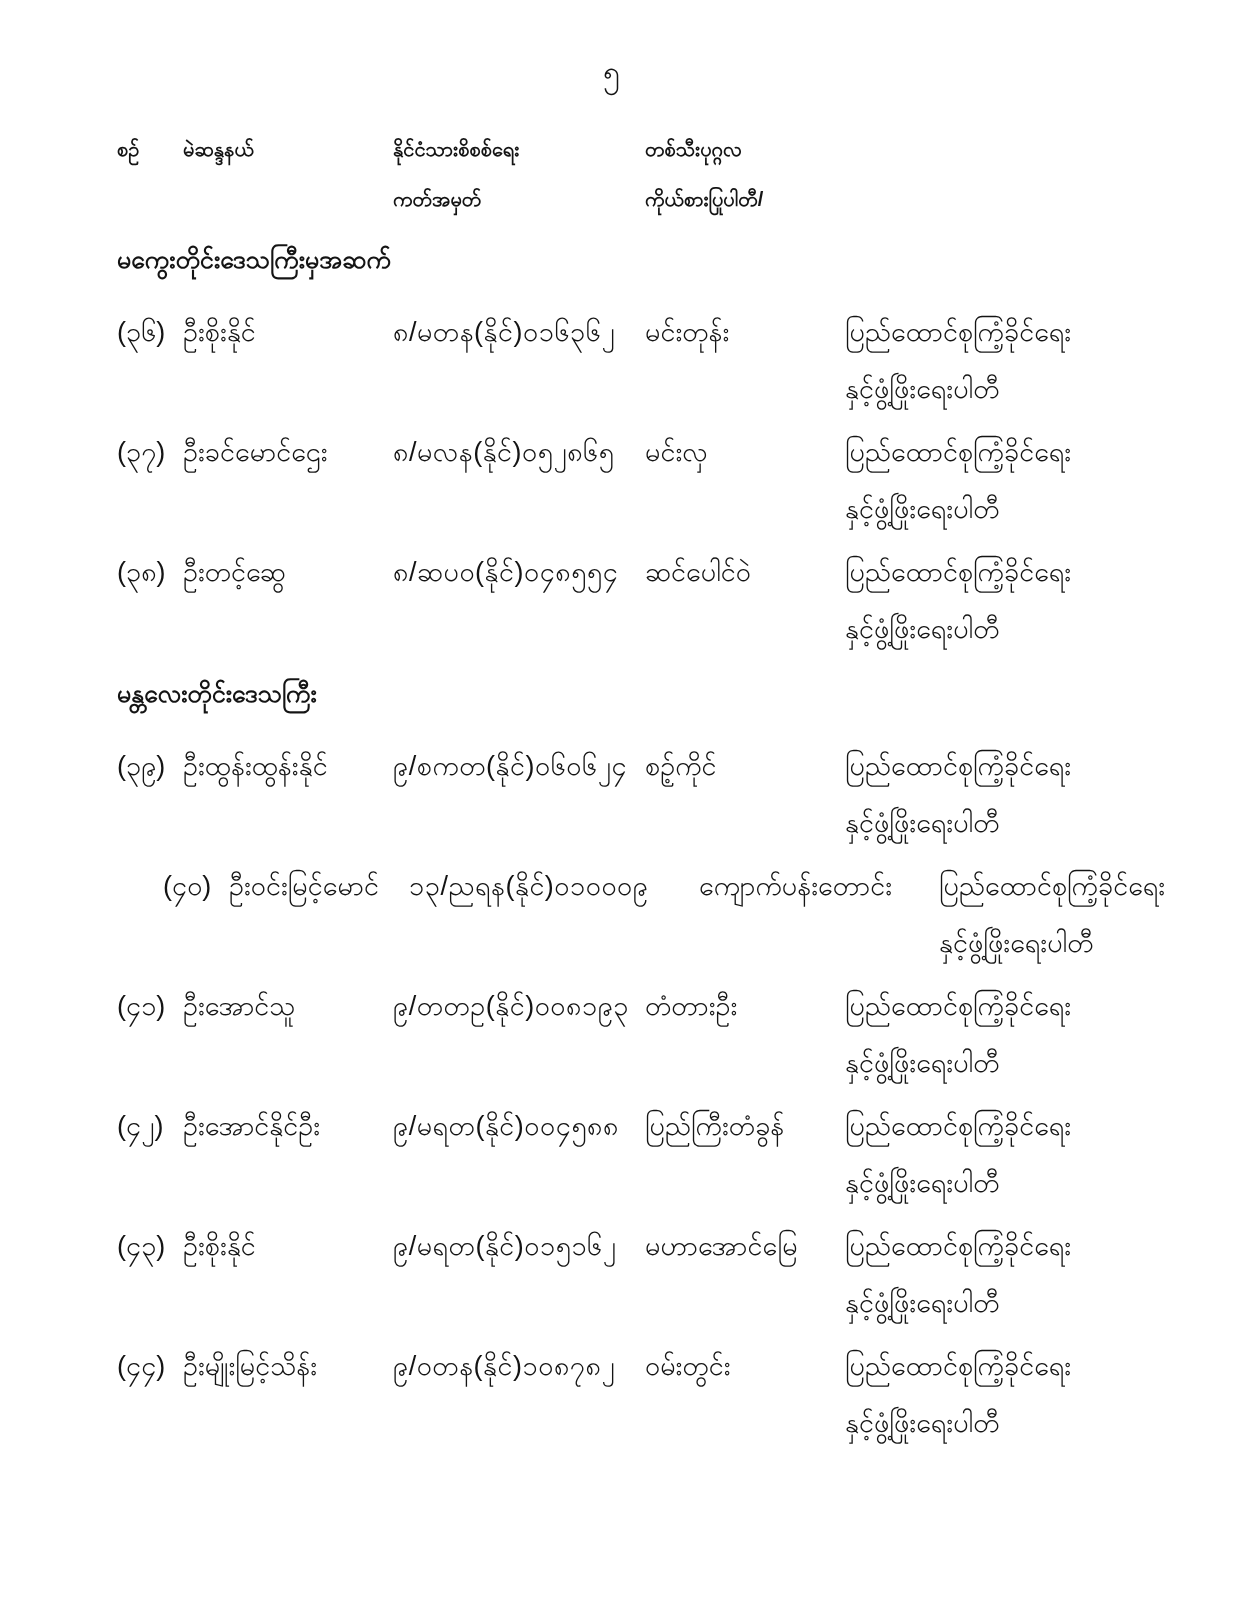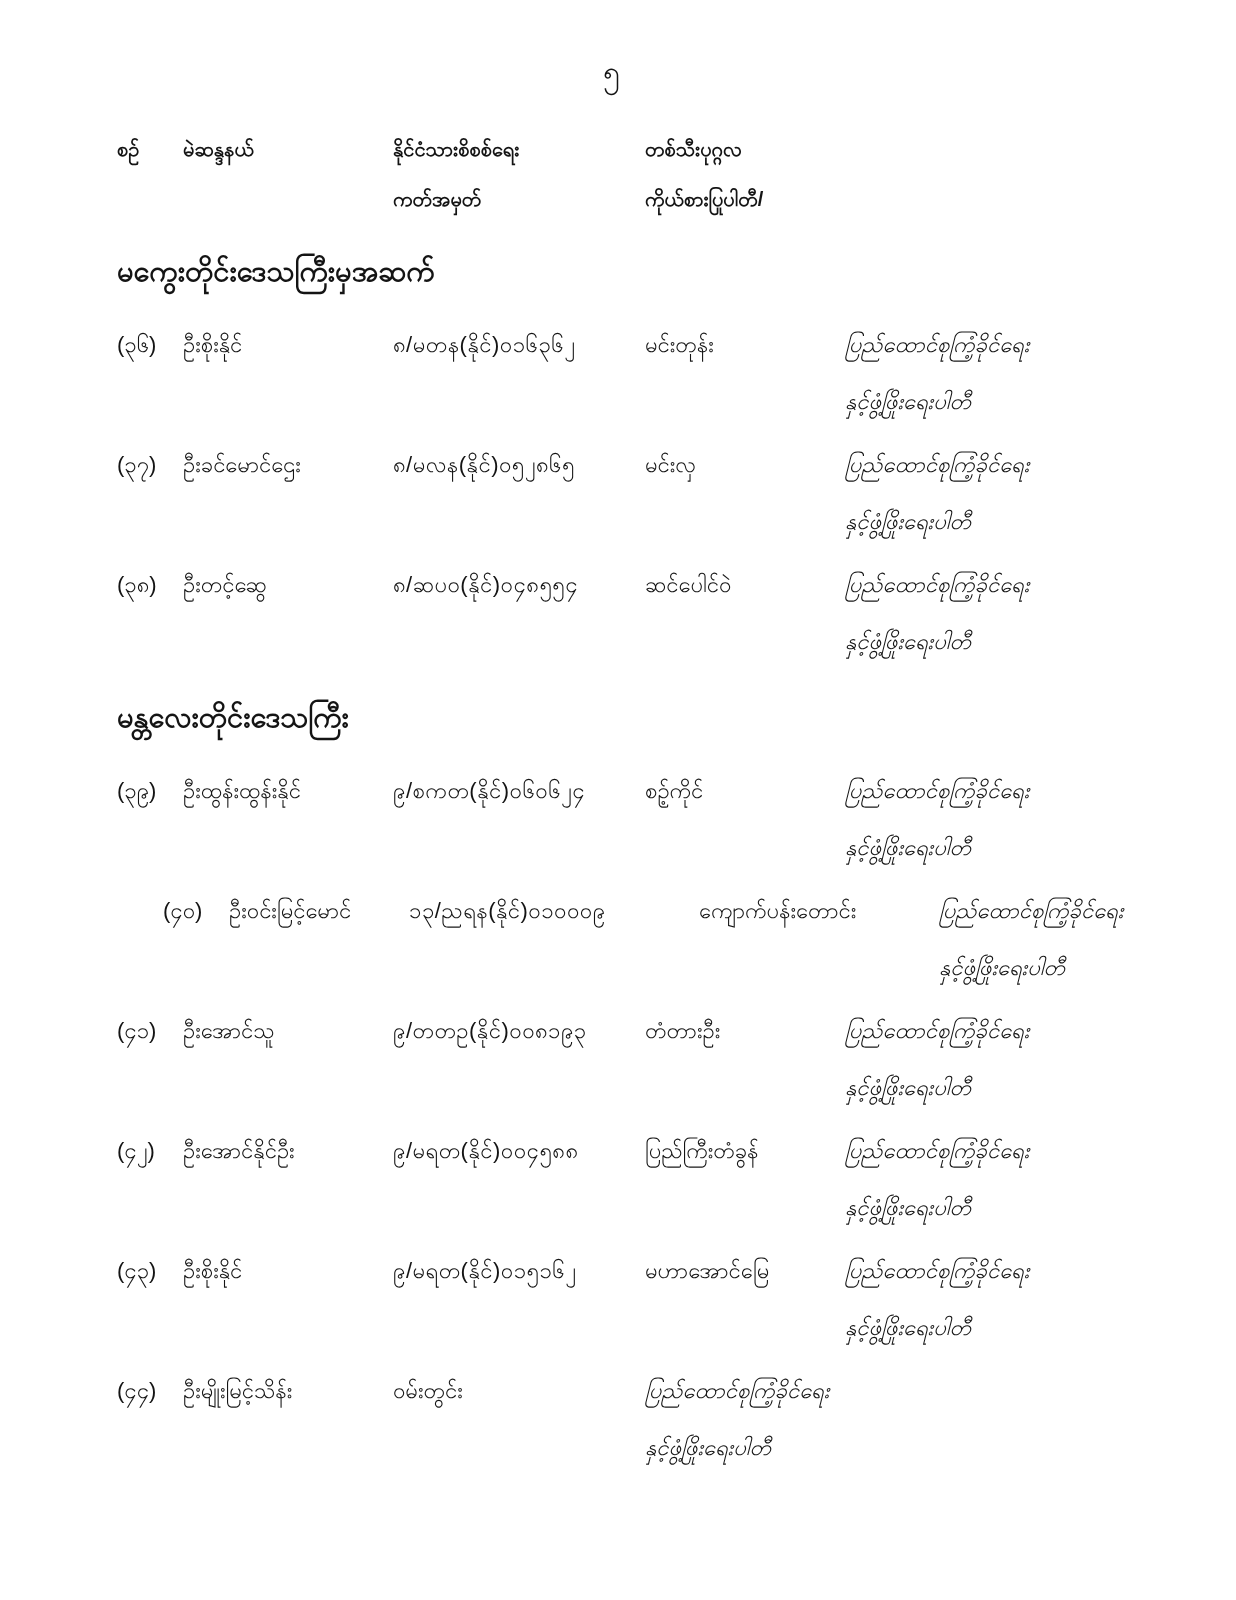--- a/index.html
+++ b/index.html
@@ -33,32 +33,32 @@
     margin-left: 46px;
   }
   .thead {
     font-weight: bold;
     font-size: 20px;
     line-height: 50px;
   }
   .thead .cell div { line-height: 50px; }
   .section-title {
     font-weight: bold;
-    font-size: 29px;
+    font-size: 25px;
     line-height: 42px;
-    margin-top: 26px;
+    margin-top: 14px;
     margin-bottom: 24px;
   }
   .body-row {
-    font-size: 22px;
+    font-size: 27px;
     line-height: 57px;
     margin-bottom: 6px;
   }
   .cell { white-space: nowrap; }
-  .cell-party div { line-height: 57px; font-style: italic; }
+  .cell-party div { line-height: 57px; }
   .cell-nrc { letter-spacing: 0.5px; }
 </style>
 </head>
 <body>
 
 <div class="page">
 
   <div class="page-number">၅</div>
 
   <div class="grid-row thead">
@@ -162,20 +162,21 @@
     <div class="cell">မဟာအောင်မြေ</div>
     <div class="cell cell-party">
       <div>ပြည်ထောင်စုကြံ့ခိုင်ရေး</div>
       <div>နှင့်ဖွံ့ဖြိုးရေးပါတီ</div>
     </div>
   </div>
 
   <div class="grid-row body-row">
     <div class="cell">(၄၄)</div>
     <div class="cell">ဦးမျိုးမြင့်သိန်း</div>
+    <div class="cell cell-nrc">၉/ဝတန(နိုင်)၁၀၈၇၈၂</div>
     <div class="cell">ဝမ်းတွင်း</div>
     <div class="cell cell-party">
       <div>ပြည်ထောင်စုကြံ့ခိုင်ရေး</div>
       <div>နှင့်ဖွံ့ဖြိုးရေးပါတီ</div>
     </div>
   </div>
 
 </div>
 
 </body></html>

